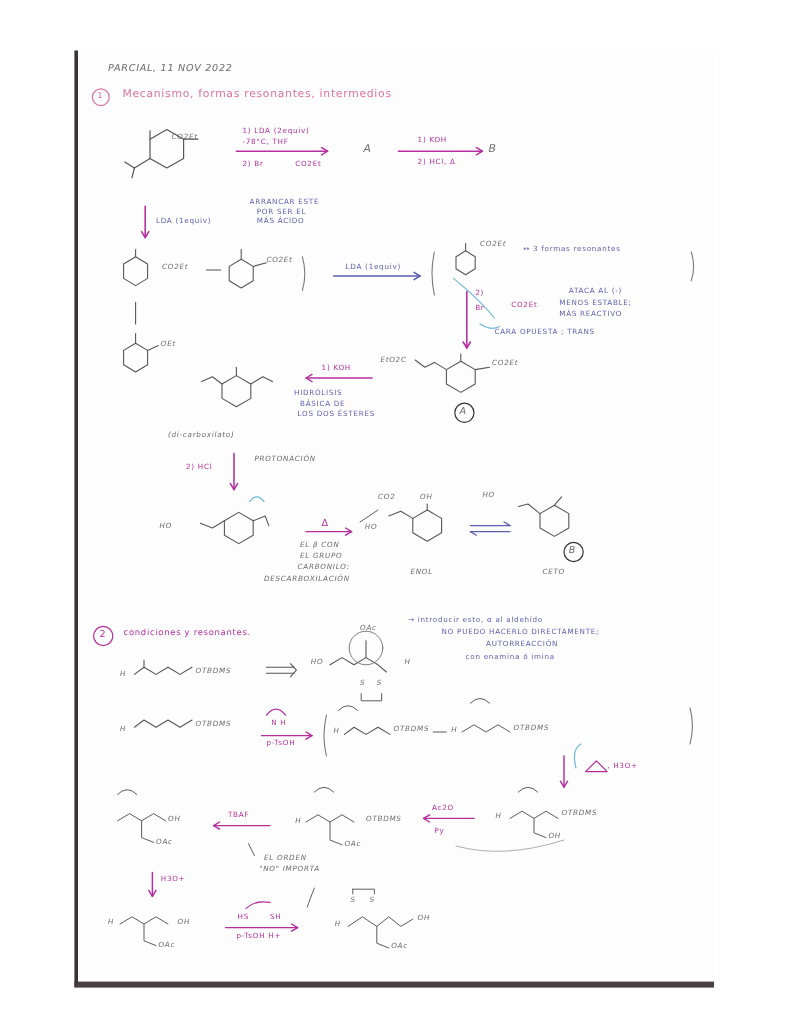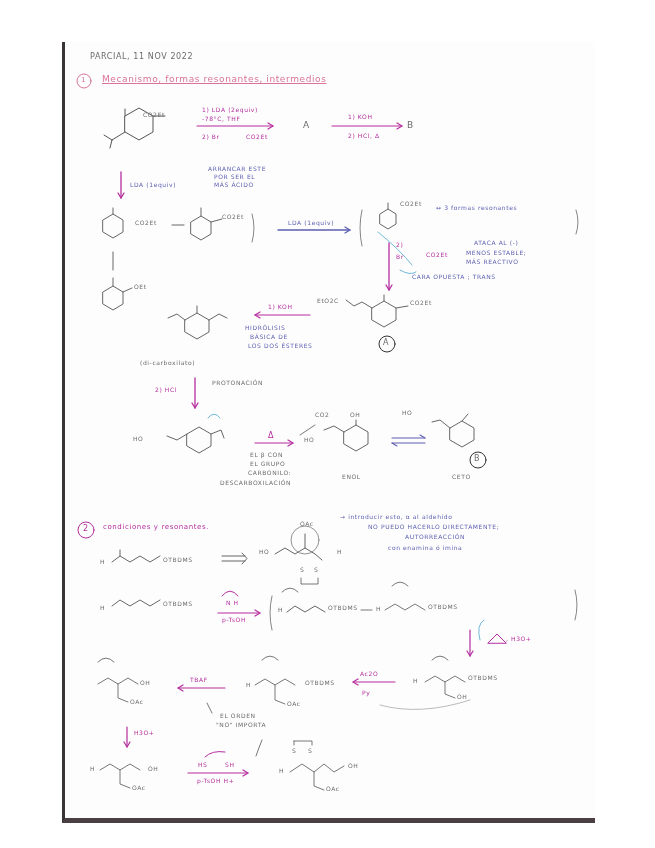--- a/index.html
+++ b/index.html
@@ -2,21 +2,21 @@
 <html><head>
 <meta charset="utf-8">
 <style>
   html, body { margin: 0; padding: 0; background: #ffffff; }
   body { width: 655px; height: 848px; position: relative; overflow: hidden;
          font-family: "DejaVu Sans", sans-serif; }
   .sheet { position: absolute; left: 62px; top: 42px; width: 530px; height: 776px;
            background: #fdfdfd; border-left: 3px solid #3a3336; border-bottom: 5px solid #4a3f42; }
   .t { position: absolute; white-space: nowrap; font-family: "DejaVu Sans", sans-serif;
        letter-spacing: 0.6px; line-height: 1.15; }
-  .gray { color: #6b6b6b; }
+  .gray { color: #6b6b6b; font-style: italic; }
   .blue { color: #5c5fb0; }
   .mag  { color: #b52d9e; }
   .pink { color: #d9739a; }
   .s6 { font-size: 6px; } .s7 { font-size: 7px; } .s8 { font-size: 8px; } .s9 { font-size: 9px; }
   svg.draw { position: absolute; left: 0; top: 0; width: 655px; height: 848px; pointer-events: none; }
 </style>
 </head>
 <body>
 
 <div class="sheet"></div>
@@ -190,21 +190,21 @@
 
     <path d="M294 741 L294 745 M294 741 L312 741 L312 745" stroke="#555" stroke-width="0.8"></path>
     <polyline points="290,772 302,764 314,772 324,764 334,772 344,766" stroke="#555" stroke-width="0.8"></polyline>
     <polyline points="314,772 314,786 324,790" stroke="#555" stroke-width="0.8"></polyline>
   </g>
 </svg>
 
 <div class="t gray s8" style="left:90px;top:52px;">PARCIAL, 11 NOV 2022</div>
 
 <div class="t pink s7" style="left:81px;top:76px;">1</div>
-<div class="t pink s9" style="left:102px;top:74px;text-decoration:underline;">Mecanismo, formas resonantes, intermedios</div>
+<div class="t pink s9" style="left:102px;top:74px;">Mecanismo, formas resonantes, intermedios</div>
 <div class="t gray s6" style="left:143px;top:112px;">CO2Et</div>
 <div class="t mag s6" style="left:202px;top:107px;">1) LDA (2equiv)</div>
 <div class="t mag s6" style="left:202px;top:116px;">-78°C, THF</div>
 <div class="t mag s6" style="left:202px;top:134px;">2) Br</div>
 <div class="t mag s6" style="left:246px;top:134px;">CO2Et</div>
 <div class="t gray s9" style="left:303px;top:120px;">A</div>
 <div class="t mag s6" style="left:348px;top:114px;">1) KOH</div>
 <div class="t mag s6" style="left:348px;top:133px;">2) HCl, Δ</div>
 <div class="t gray s9" style="left:407px;top:120px;">B</div>
 

